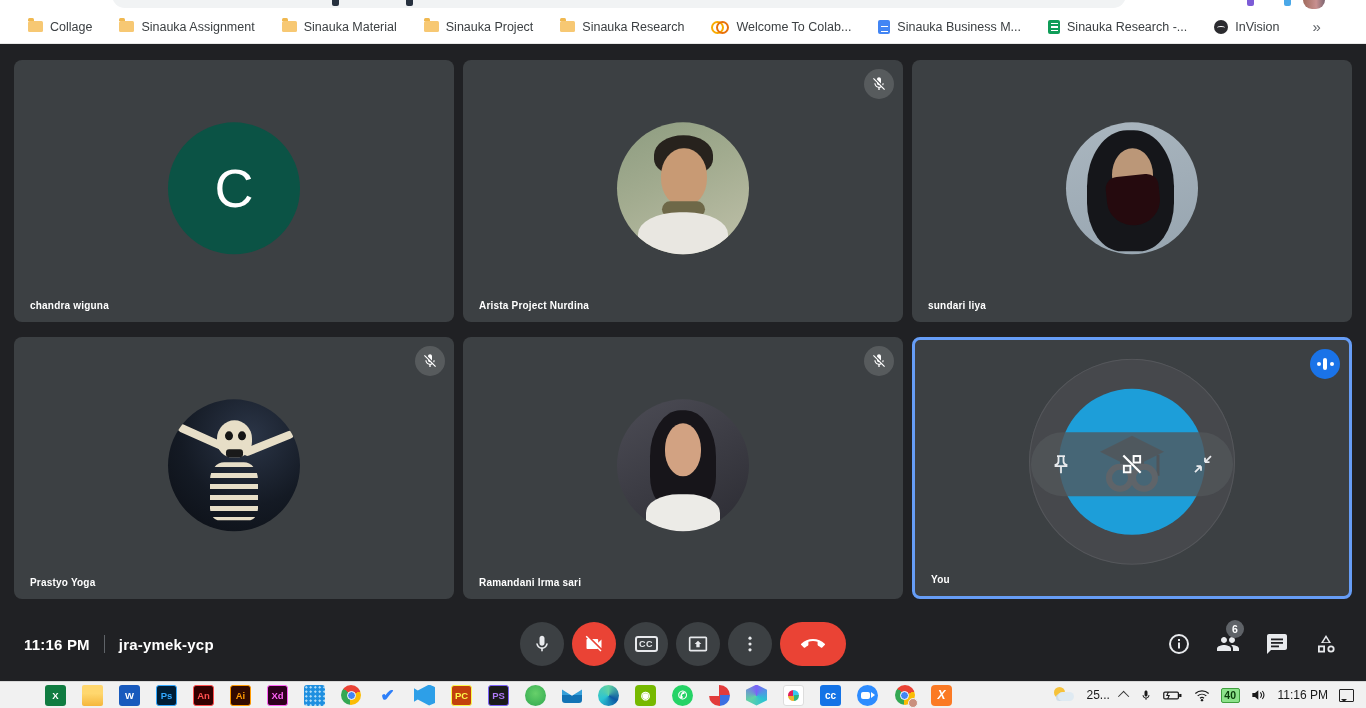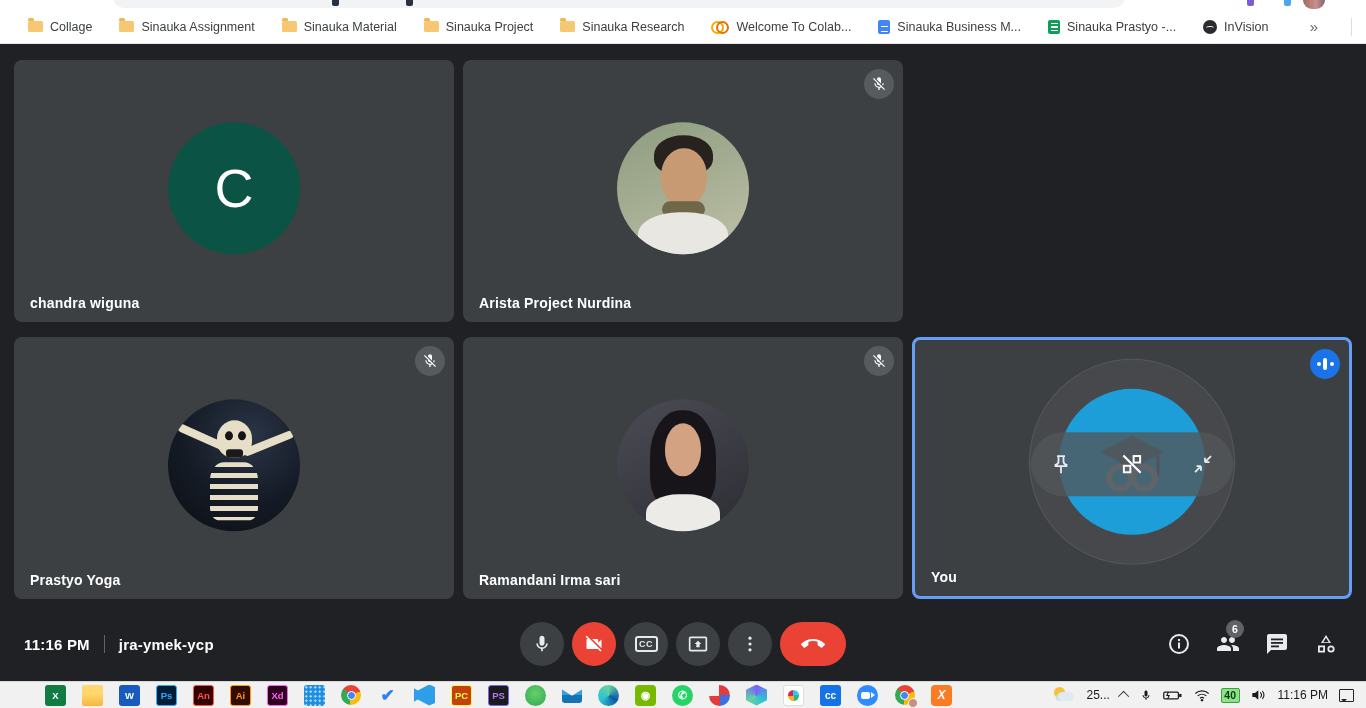--- a/index.html
+++ b/index.html
@@ -44,21 +44,21 @@
   
   .meet { position:absolute; top:44px; left:0; width:1366px; height:637px; background:#202124; }
   .tile { position:absolute; width:440px; height:262px; background:#3c4043; border-radius:8px; overflow:hidden; }
   .tile.self { border:3px solid #669df6; }
   .t1 { left:14px;  top:16px; }
   .t2 { left:463px; top:16px; }
   .t3 { left:912px; top:16px; }
   .t4 { left:14px;  top:293px; }
   .t5 { left:463px; top:293px; }
   .t6 { left:912px; top:293px; }
-  .pname { position:absolute; left:16px; bottom:11px; font-size:14px; font-weight:700;
+  .pname { position:absolute; left:16px; bottom:11px; font-size:10px; font-weight:700;
            color:#ffffff; letter-spacing:.2px; }
   .mutebadge { position:absolute; top:9px; right:9px; width:30px; height:30px; border-radius:50%;
                background:rgba(255,255,255,.14); display:flex; align-items:center; justify-content:center; }
   .audiobadge { position:absolute; top:9px; right:9px; width:30px; height:30px; border-radius:50%;
                 background:#1a73e8; display:flex; align-items:center; justify-content:center; gap:2.5px; }
   .audiobadge i { background:#fff; border-radius:2px; display:block; }
   .audiobadge .d1 { width:4px; height:4px; border-radius:50%; }
   .audiobadge .d2 { width:4px; height:12px; }
   .audiobadge .d3 { width:4px; height:4px; border-radius:50%; }
 
@@ -236,21 +236,21 @@
     <div class="bm">
       <span class="ic-colab"></span>
       <span>Welcome To Colab...</span>
     </div>
     <div class="bm">
       <span class="ic-docs"></span>
       <span>Sinauka Business M...</span>
     </div>
     <div class="bm">
       <span class="ic-sheets"></span>
-      <span>Sinauka Prastyo -...</span>
+      <span>Sinauka Research -...</span>
     </div>
     <div class="bm">
       <span class="ic-invision"></span>
       <span>InVision</span>
     </div>
     <div class="bm-overflow">»</div>
     <div class="bm-divider"></div>
 
   </div>
 
@@ -271,20 +271,28 @@
           <div class="shirt"></div>
       </div>
       <div class="mutebadge">
         <svg width="16" height="16" viewBox="0 0 24 24">
             <path fill="#fff" d="M19 11h-1.7c0 .74-.16 1.43-.43 2.05l1.23 1.23c.56-.98.9-2.09.9-3.28zm-4.02.17c0-.06.02-.11.02-.17V5c0-1.66-1.34-3-3-3S9 3.34 9 5v.18l5.98 5.99zM4.27 3 3 4.27l6.01 6.01V11c0 1.66 1.33 3 2.99 3 .22 0 .44-.03.65-.08l1.66 1.66c-.71.33-1.5.52-2.31.52-2.76 0-5.3-2.1-5.3-5.1H5c0 3.41 2.72 6.23 6 6.72V21h2v-3.28c.91-.13 1.77-.45 2.54-.9L19.73 21 21 19.73 4.27 3z"></path>
           </svg>
       </div>
       <div class="pname">Arista Project Nurdina</div>
     </div>
 
+    <div class="tile t3">
+      <div class="avatar av-sundari">
+        <div class="hijab"></div>
+          <div class="face"></div>
+          <div class="mask"></div>
+      </div>
+      <div class="pname">sundari liya</div>
+    </div>
 
     <div class="tile t4">
       <div class="avatar av-prastyo">
         <div class="armL"></div>
           <div class="armR"></div>
           <div class="skull"></div>
         <div class="eyeL"></div>
           <div class="eyeR"></div>
           <div class="jaw"></div>
           <div class="ribs"></div>

